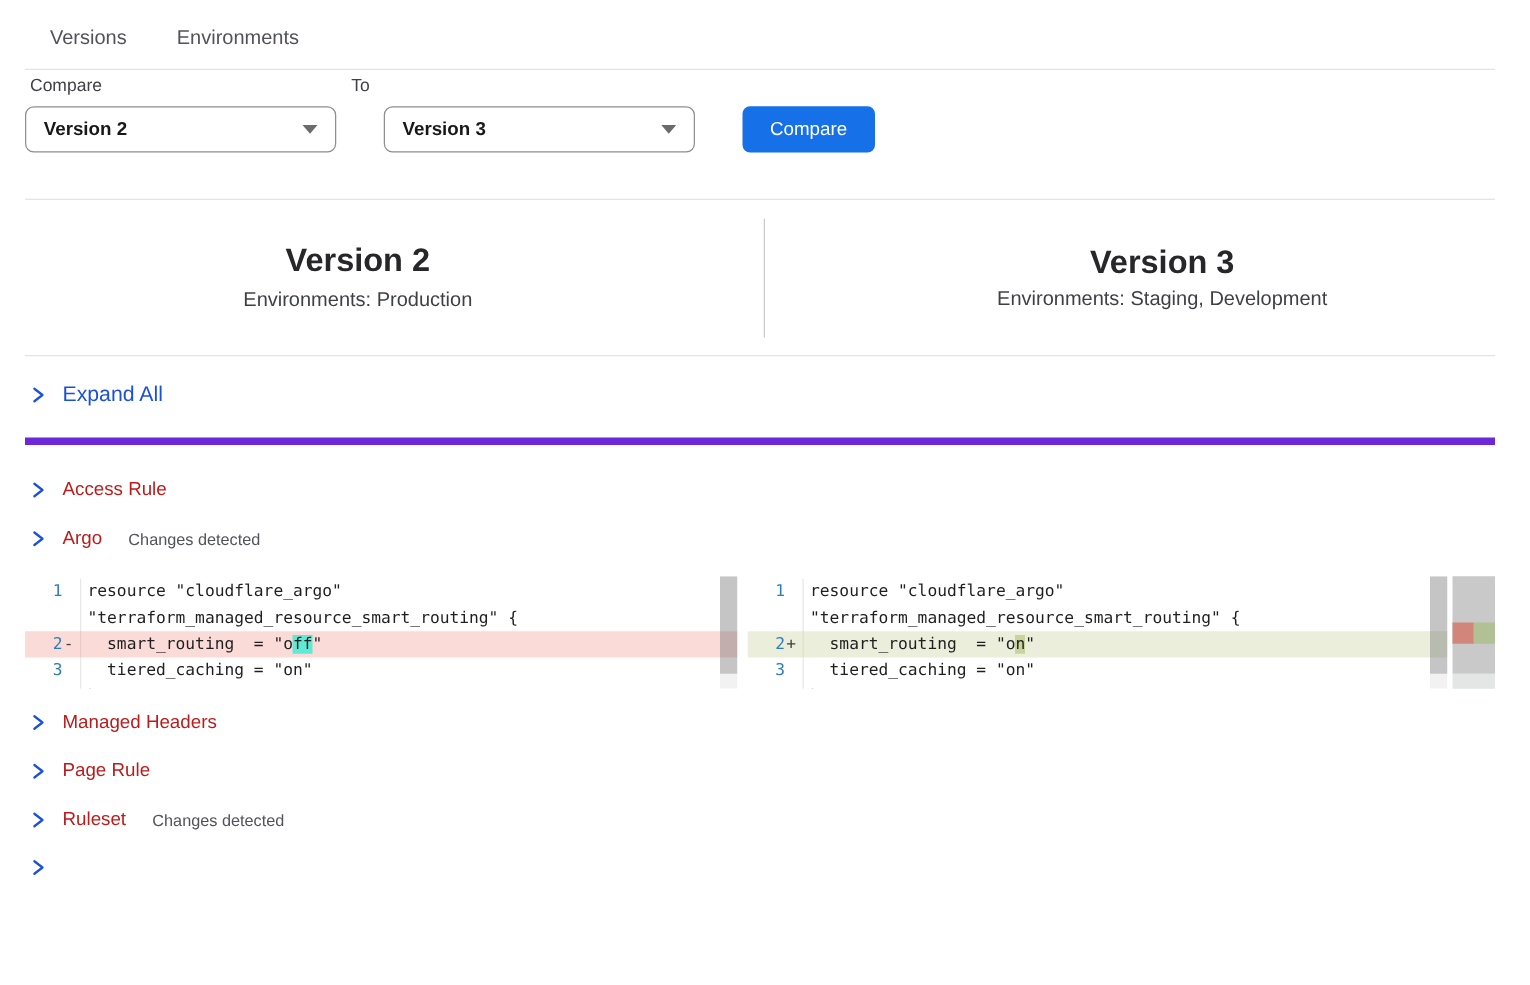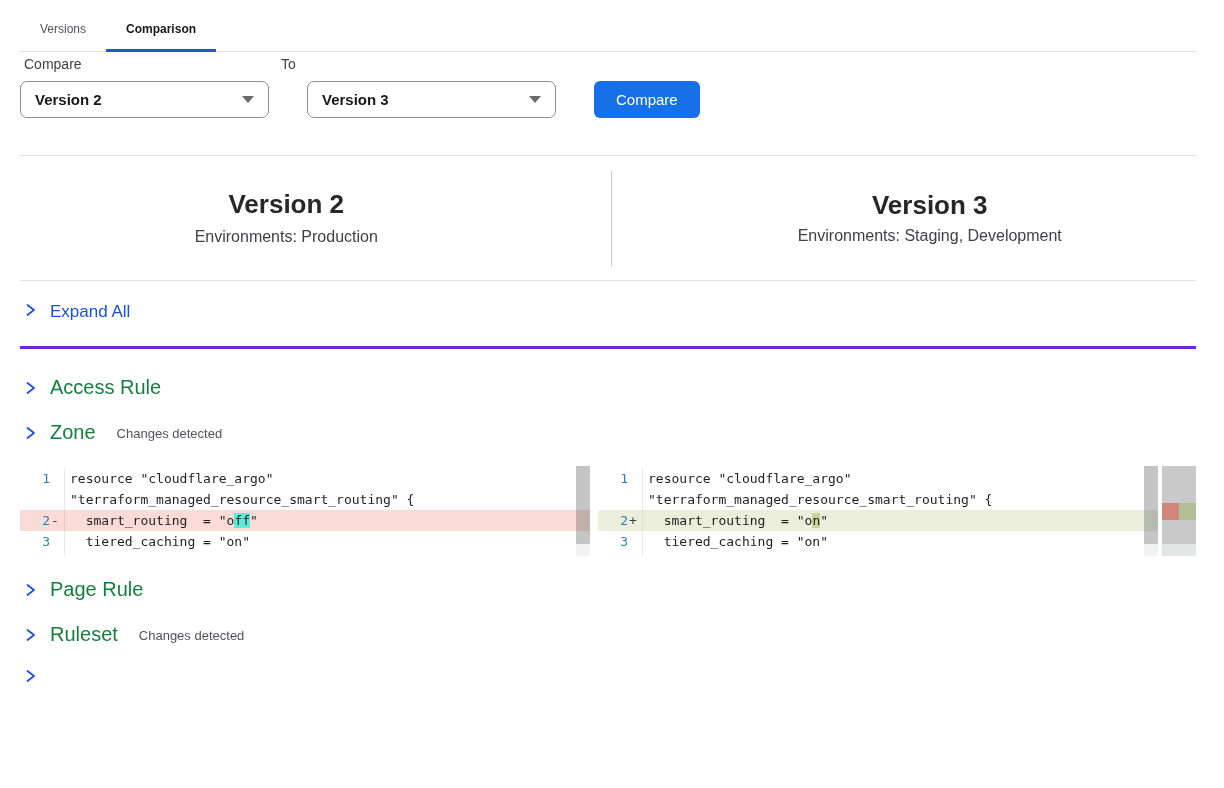--- a/index.html
+++ b/index.html
@@ -5,21 +5,21 @@
   html,body{margin:0;padding:0;}
   body{
     width:1224px;height:788px;overflow:hidden;background:#ffffff;
     font-family:"Liberation Sans", sans-serif;color:#27272a;
     -webkit-font-smoothing:antialiased;
   }
   .page{padding:0 28px 0 20px;}
 
   
   .tabbar{display:flex;margin-top:14px;border-bottom:1px solid #e4e4e7;}
-  .tab{position:relative;padding:8px 20px 15px;font-size:12px;color:#52525b;cursor:pointer;}
+  .tab{position:relative;padding:8px 20px 15px;font-size:16px;color:#52525b;cursor:pointer;}
   .tab.active{color:#18181b;font-weight:600;}
   .tab.active::after{content:"";position:absolute;left:0;right:0;bottom:-1px;height:3px;background:#2356cf;}
 
   
   .form{margin-top:4px;}
   .form-labels{display:flex;font-size:14px;color:#3f3f46;}
   .form-labels .lbl1{width:257px;padding-left:4px;}
   .form-controls{display:flex;margin-top:9px;align-items:center;}
   .selectbox{
     width:219px;height:35px;border:1px solid #8e8e93;border-radius:7px;background:#fff;
@@ -42,29 +42,29 @@
   }
   .vcol{flex:1;text-align:center;}
   .vcol.left{padding-right:58px;}
   .vcol.right{padding-left:52px;}
   .vtitle{font-size:26px;font-weight:600;color:#27272a;line-height:1.15;}
   .vsub{font-size:16px;color:#3f3f46;margin-top:9px;}
   .vdivider{width:1px;height:95px;background:#c9c9c9;flex:none;}
 
   
   .expand-row{
-    display:flex;align-items:flex-start;gap:13px;
-    padding:21px 4px 24px;border-bottom:3px solid #6d28d9;cursor:pointer;
+    display:flex;align-items:center;gap:13px;
+    padding:21px 4px 24px;border-bottom:6px solid #6d28d9;cursor:pointer;
   }
   .expand-row .link{font-size:17px;color:#1b51d9;}
 
   
   .section-row{display:flex;align-items:center;gap:13px;margin-top:22px;padding-left:4px;cursor:pointer;}
   .section-row.first{margin-top:27px;}
-  .section-row .title{font-size:20px;color:#15803d;}
+  .section-row .title{font-size:15px;color:#b91c1c;}
   .badge{font-size:13px;color:#52525b;margin-left:8px;position:relative;top:1px;}
   .badge:empty{display:none;}
   .chev{flex:none;display:block;}
 
   
   .diff-wrap{display:flex;margin:22px 0 12px;align-items:flex-start;}
   .diff-panel{
     position:relative;height:90px;overflow:hidden;background:#fff;
     font-family:"DejaVu Sans Mono","Liberation Mono",monospace;font-size:13px;line-height:21px;
     padding-top:2px;box-sizing:border-box;flex:none;
@@ -90,21 +90,21 @@
   .ruler-marker .g{flex:1;background:#b2c096;}
   .ruler-foot{height:12px;background:#e4e6e6;}
 </style>
 </head>
 <body>
 
 <div class="page">
 
   <div class="tabbar">
     <div class="tab">Versions</div>
-    <div class="tab active">Comparison</div>
+    <div class="tab">Environments</div>
   </div>
 
   <div class="form">
     <div class="form-labels">
       <div class="lbl1">Compare</div>
       <div class="lbl2">To</div>
     </div>
     <div class="form-controls">
       <div class="selectbox">
         <span class="val">Version 2</span>
@@ -144,21 +144,21 @@
         <polyline points="3.5,3 10,8 3.5,13" fill="none" stroke="#1b51d9" stroke-width="1.8" stroke-linecap="round" stroke-linejoin="round"></polyline>
       </svg>
     <span class="title">Access Rule</span>
 
   </div>
 
   <div class="section-row">
     <svg class="chev" width="13" height="16" viewBox="0 0 13 16">
         <polyline points="3.5,3 10,8 3.5,13" fill="none" stroke="#1b51d9" stroke-width="1.8" stroke-linecap="round" stroke-linejoin="round"></polyline>
       </svg>
-    <span class="title">Zone</span>
+    <span class="title">Argo</span>
     <span class="badge">Changes detected</span>
   </div>
 
   <div class="diff-wrap">
     <div class="diff-panel left">
       <div class="rows">
           <div class="drow ctx"><span class="gut">1</span><span class="sign"></span><span class="code">resource "cloudflare_argo"</span></div>
           <div class="drow ctx"><span class="gut"></span><span class="sign"></span><span class="code">"terraform_managed_resource_smart_routing" {</span></div>
           <div class="drow removed"><span class="gut">2</span><span class="sign">-</span><span class="code">  smart_routing  = "o<span class="hl-rem">ff</span>"</span></div>
           <div class="drow ctx"><span class="gut">3</span><span class="sign"></span><span class="code">  tiered_caching = "on"</span></div>
@@ -182,20 +182,27 @@
       <div class="ruler-main">
         <div class="ruler-marker">
           <div class="r"></div>
           <div class="g"></div>
         </div>
       </div>
       <div class="ruler-foot"></div>
     </div>
   </div>
 
+  <div class="section-row" style="margin-top:18px;">
+    <svg class="chev" width="13" height="16" viewBox="0 0 13 16">
+        <polyline points="3.5,3 10,8 3.5,13" fill="none" stroke="#1b51d9" stroke-width="1.8" stroke-linecap="round" stroke-linejoin="round"></polyline>
+      </svg>
+    <span class="title">Managed Headers</span>
+
+  </div>
 
   <div class="section-row">
     <svg class="chev" width="13" height="16" viewBox="0 0 13 16">
         <polyline points="3.5,3 10,8 3.5,13" fill="none" stroke="#1b51d9" stroke-width="1.8" stroke-linecap="round" stroke-linejoin="round"></polyline>
       </svg>
     <span class="title">Page Rule</span>
 
   </div>
 
   <div class="section-row">

